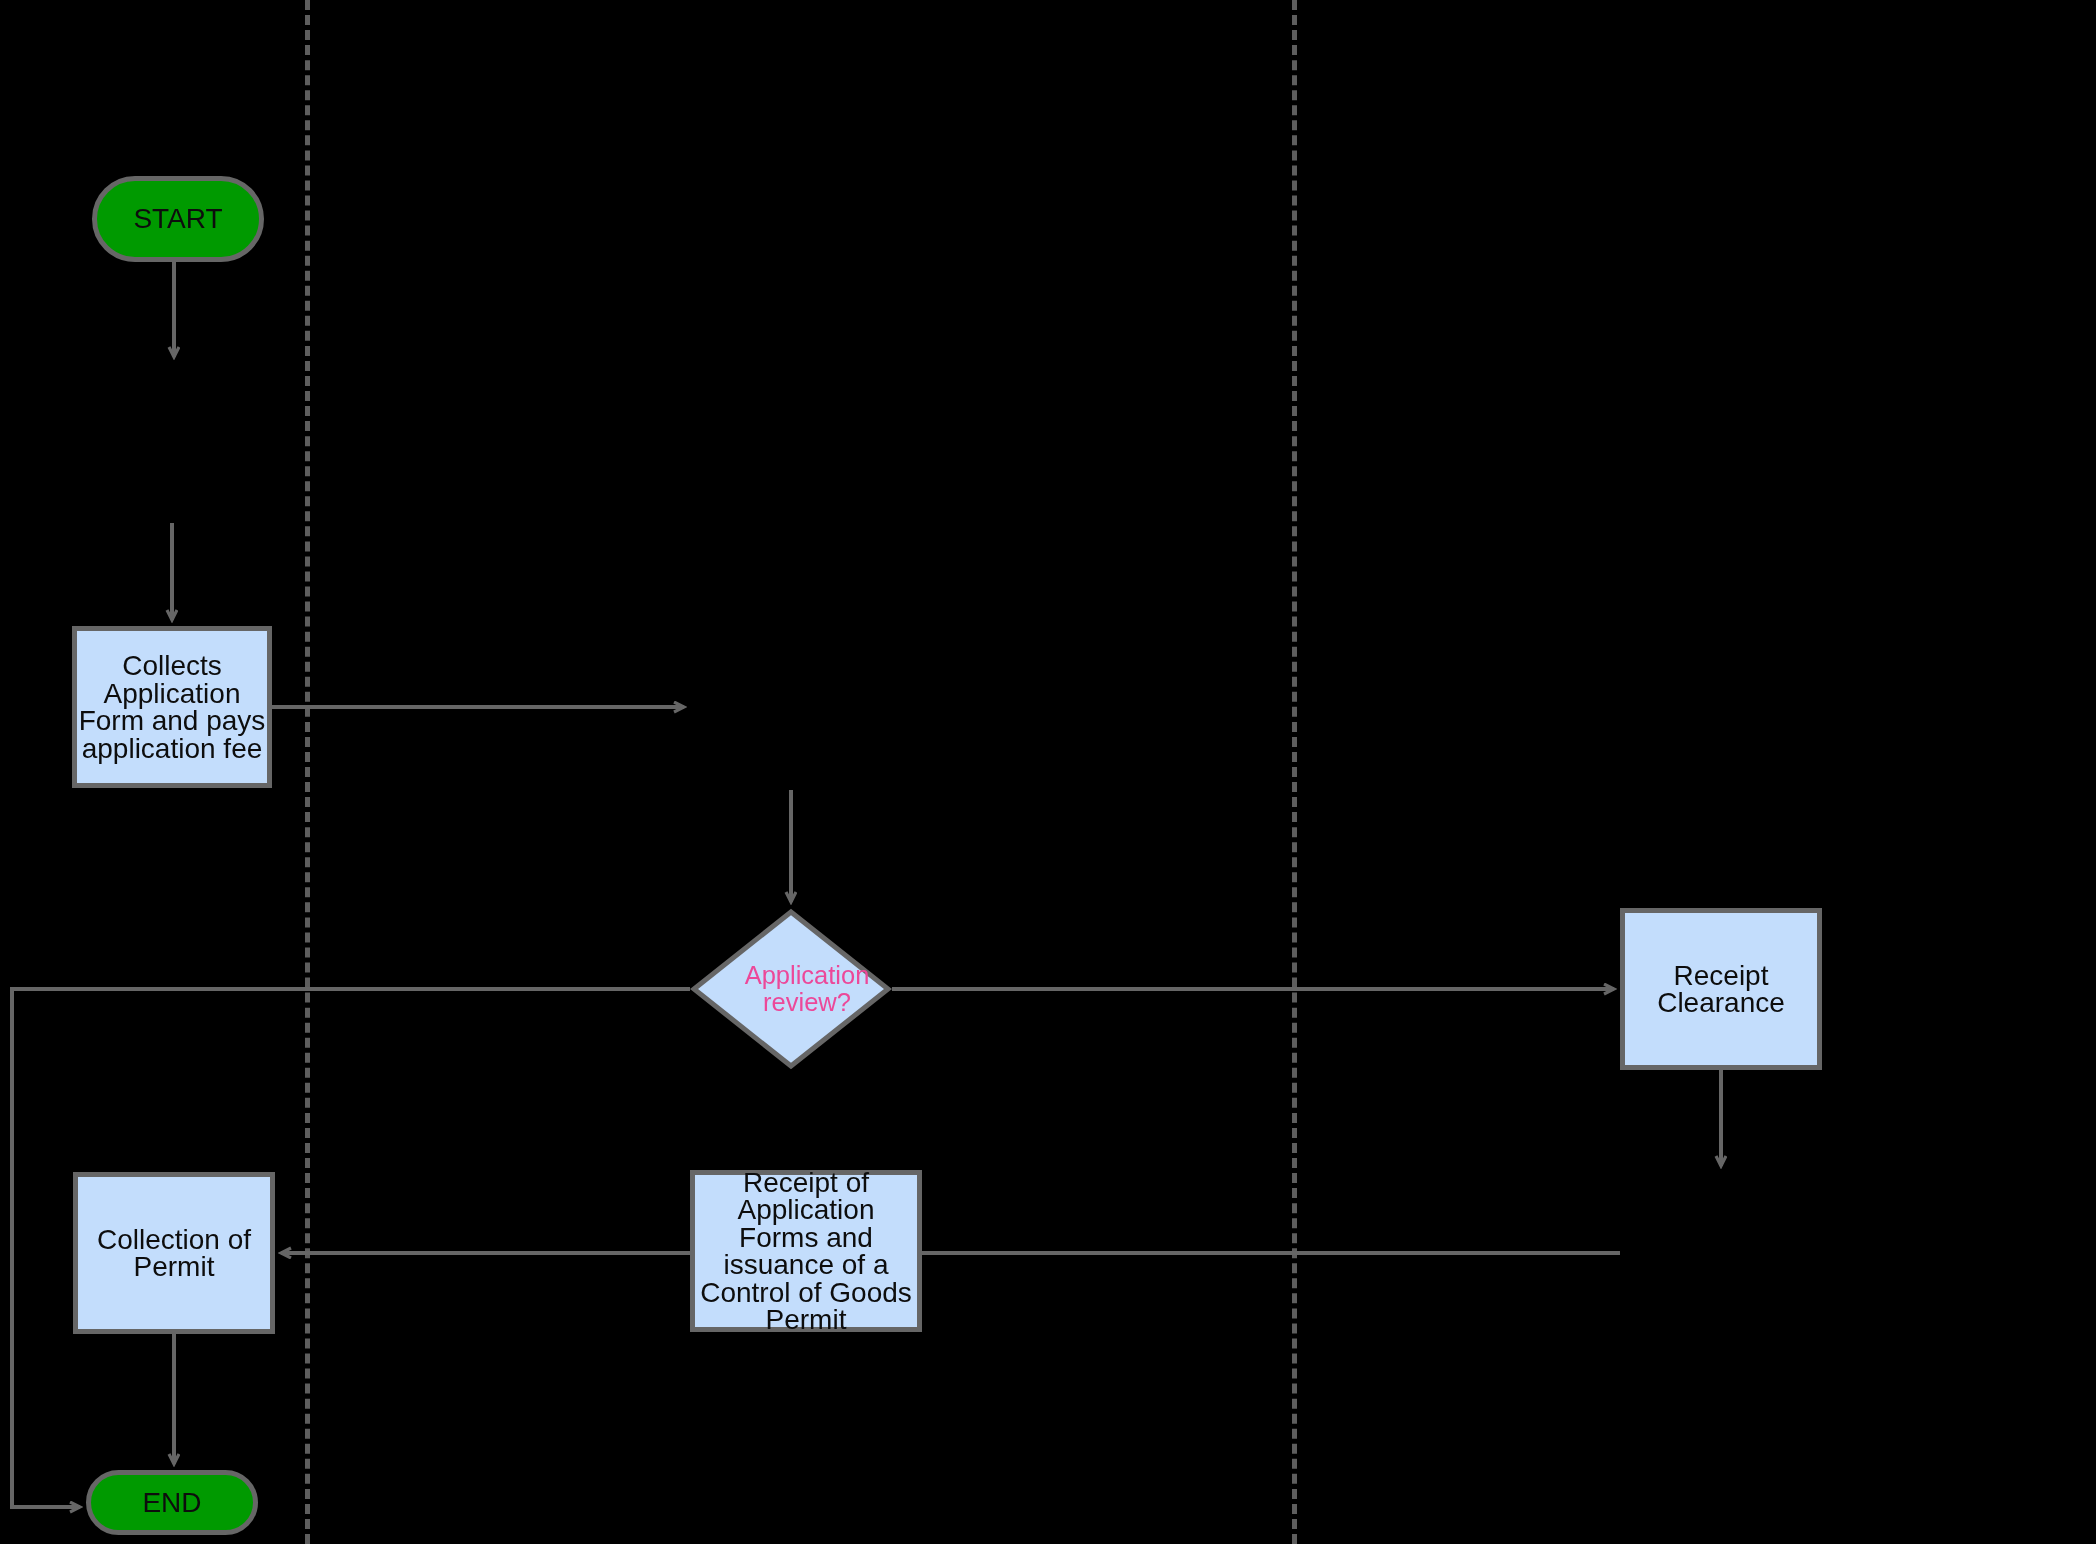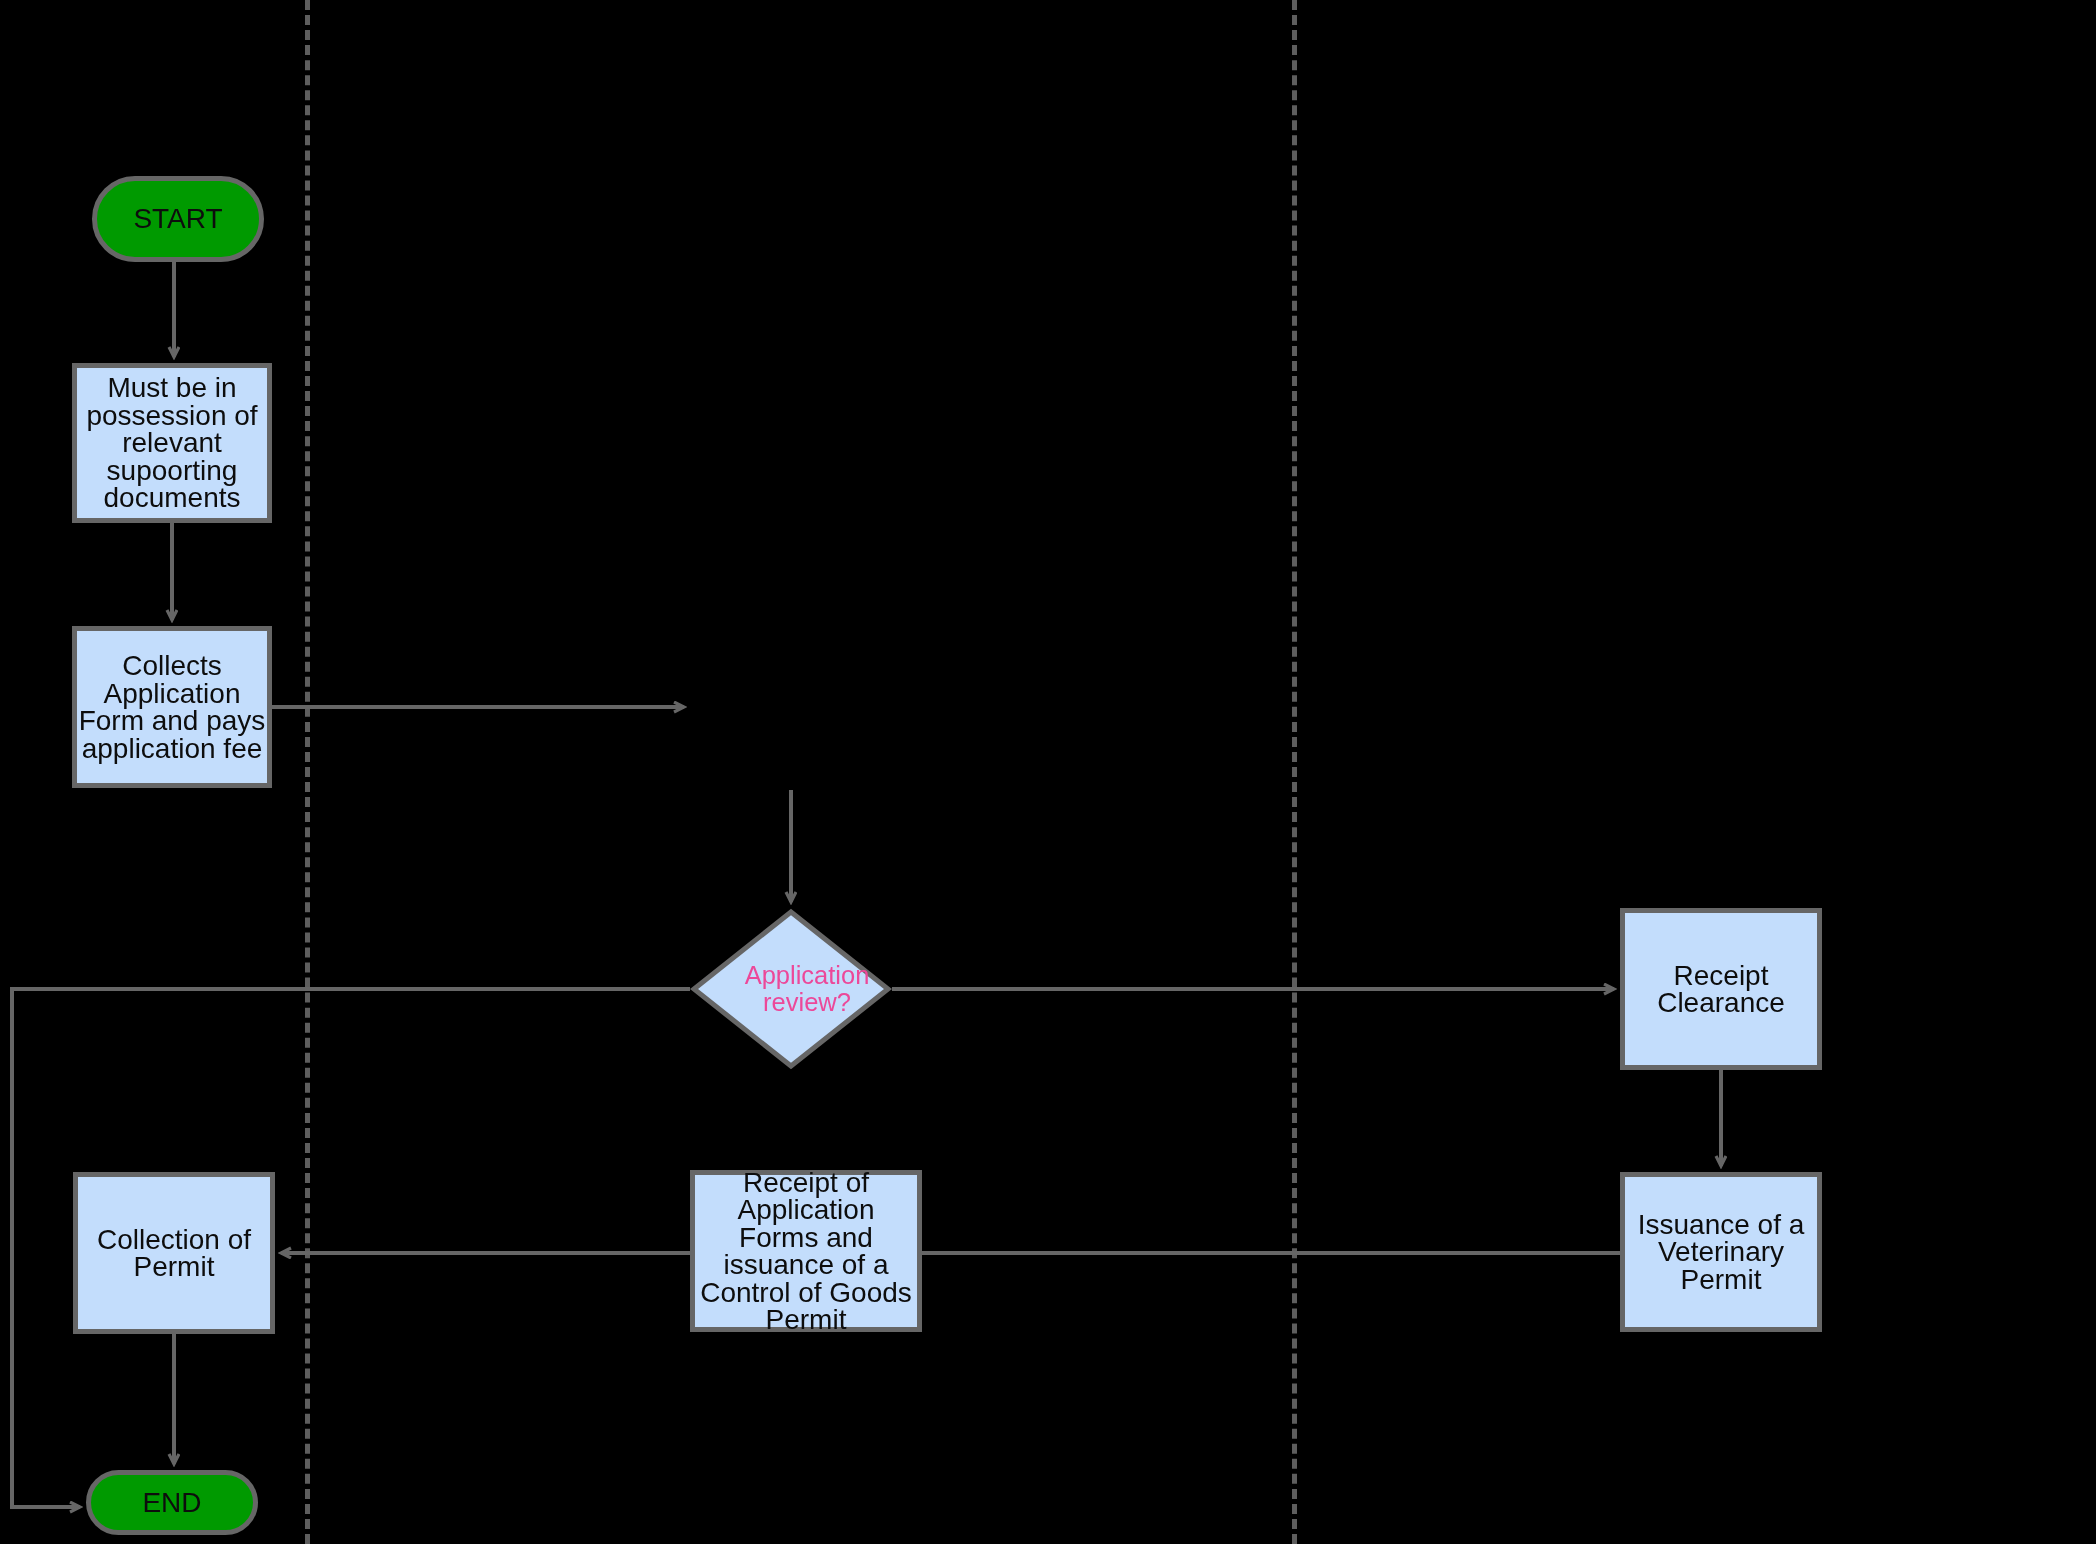--- a/index.html
+++ b/index.html
@@ -103,43 +103,37 @@
       <path d="M690,1253 L281,1253"></path>
       <path d="M174,1334 L174,1464"></path>
       <path d="M690,989 L12,989 L12,1507 L80,1507"></path>
     </g>
   </svg>
 
   <div class="node terminator" style="left:92px; top:176px; width:172px; height:86px;">
     <span>START</span>
   </div>
 
-  <div class="node process" style="left:72px; top:363px; width:200px; height:160px;">
-    <span>Must be in possession of relevant supoorting documents</span>
-  </div>
 
   <div class="node process" style="left:72px; top:626px; width:200px; height:162px;">
     <span>Collects Application Form and pays application fee</span>
   </div>
 
 
   <div class="decision-wrap" style="left:690px; top:908px; width:202px; height:162px;">
     <svg width="202" height="162" viewBox="0 0 202 162">
       <polygon points="101,4 198,81 101,158 4,81" fill="#c3ddfc" stroke="#666666" stroke-width="5"></polygon>
     </svg>
     <div class="decision-label">Application review?</div>
   </div>
 
   <div class="node process" style="left:1620px; top:908px; width:202px; height:162px;">
     <span>Receipt Clearance</span>
   </div>
 
-  <div class="node process" style="left:1620px; top:1172px; width:202px; height:160px;">
-    <span>Issuance of a Veterinary Permit</span>
-  </div>
 
   <div class="node process" style="left:690px; top:1170px; width:232px; height:162px;">
     <span>Receipt of Application Forms and issuance of a Control of Goods Permit</span>
   </div>
 
   <div class="node process" style="left:73px; top:1172px; width:202px; height:162px;">
     <span>Collection of Permit</span>
   </div>
 
   <div class="node terminator" style="left:86px; top:1470px; width:172px; height:65px; border-radius:44px 44px 44px 44px;">

